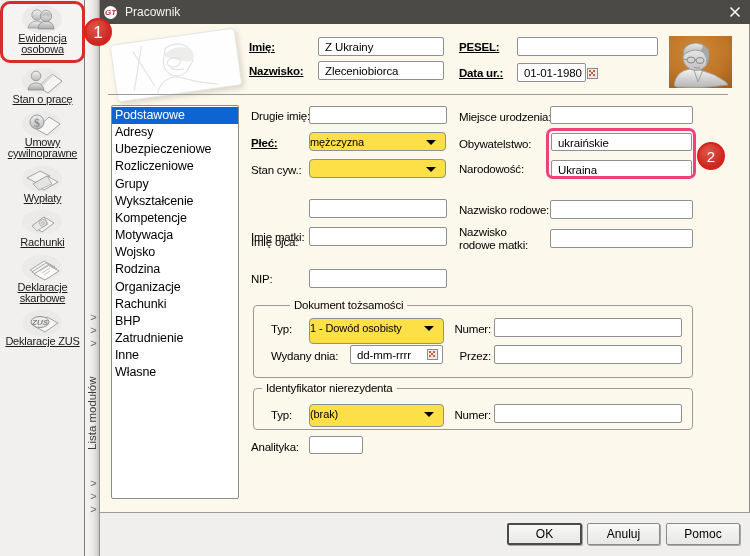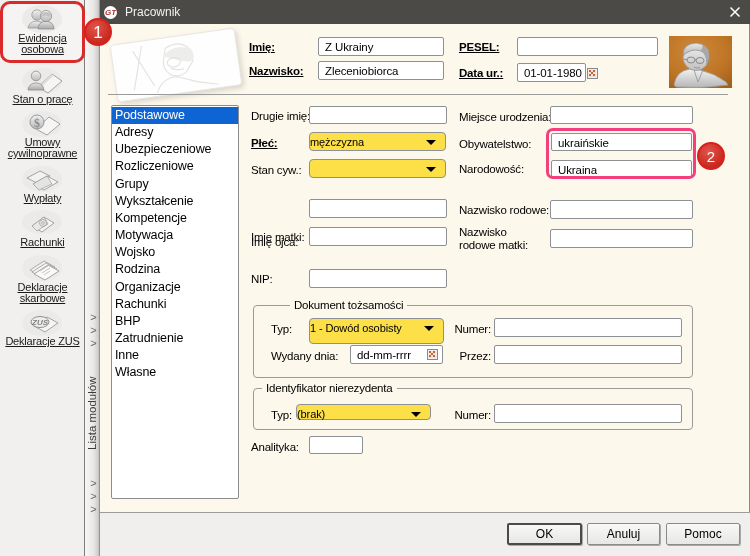--- a/index.html
+++ b/index.html
@@ -240,21 +240,21 @@
     <rect x="4" y="4" width="2" height="2" fill="#cf6030"></rect>
       <rect x="2" y="6" width="2" height="2" fill="#cf6030"></rect>
     <rect x="6" y="6" width="2" height="2" fill="#cf6030"></rect>
   </svg>
   <div class="lbl" style="left:452px;top:350px;width:39px;text-align:right;">Przez:</div>
   <div class="fld" style="left:494px;top:345px;width:188px;height:19px;"></div>
 
   <div class="grp" style="left:253px;top:388px;width:440px;height:42px;"></div>
   <div class="grpt" style="left:262px;top:382px;">Identyfikator nierezydenta</div>
   <div class="lbl" style="left:271px;top:409px;">Typ:</div>
-  <div class="dd" style="left:296px;top:404px;width:135px;height:16px;">(brak)<span class="tri"></span></div>
+  <div class="dd" style="left:309px;top:404px;width:135px;height:23px;">(brak)<span class="tri"></span></div>
   <div class="lbl" style="left:452px;top:409px;width:39px;text-align:right;">Numer:</div>
   <div class="fld" style="left:494px;top:404px;width:188px;height:19px;"></div>
 
   <div class="lbl" style="left:251px;top:441px;">Analityka:</div>
   <div class="fld" style="left:309px;top:436px;width:54px;height:18px;"></div>
 
   <div class="abs" style="left:100px;top:512px;width:650px;height:44px;background:#f0efed;border-top:1px solid #9b9b99;box-sizing:border-box;"></div>
   <div class="abs" style="left:507px;top:523px;width:75px;height:22px;background:linear-gradient(#f8f8f8,#e7e7e5);border:2px solid #4a4a48;border-radius:2px;box-sizing:border-box;text-align:center;font-size:12px;line-height:18px;box-shadow:1px 1px 0 #a9a9a7;">OK</div>
   <div class="abs" style="left:587px;top:523px;width:73px;height:22px;background:linear-gradient(#f8f8f8,#e7e7e5);border:1px solid #8a8a88;border-radius:2px;box-sizing:border-box;text-align:center;font-size:12px;line-height:20px;box-shadow:1px 1px 0 #a9a9a7;">Anuluj</div>
   <div class="abs" style="left:666px;top:523px;width:74px;height:22px;background:linear-gradient(#f8f8f8,#e7e7e5);border:1px solid #8a8a88;border-radius:2px;box-sizing:border-box;text-align:center;font-size:12px;line-height:20px;box-shadow:1px 1px 0 #a9a9a7;">Pomoc</div>

